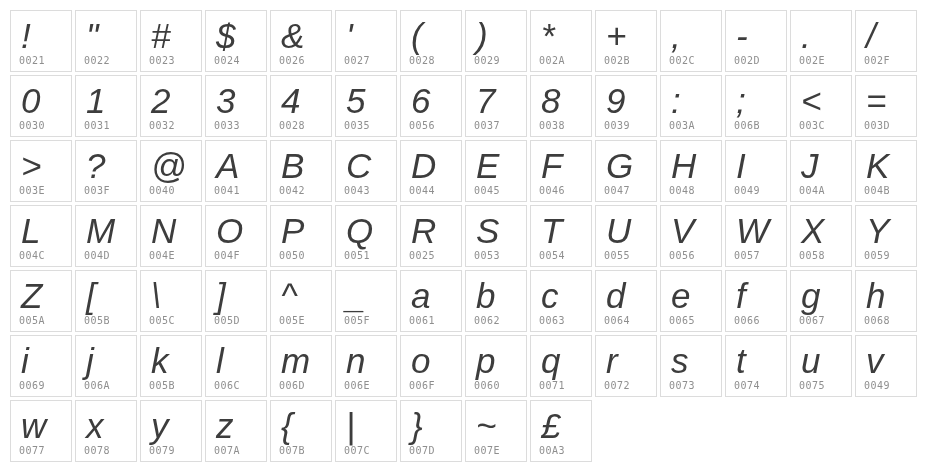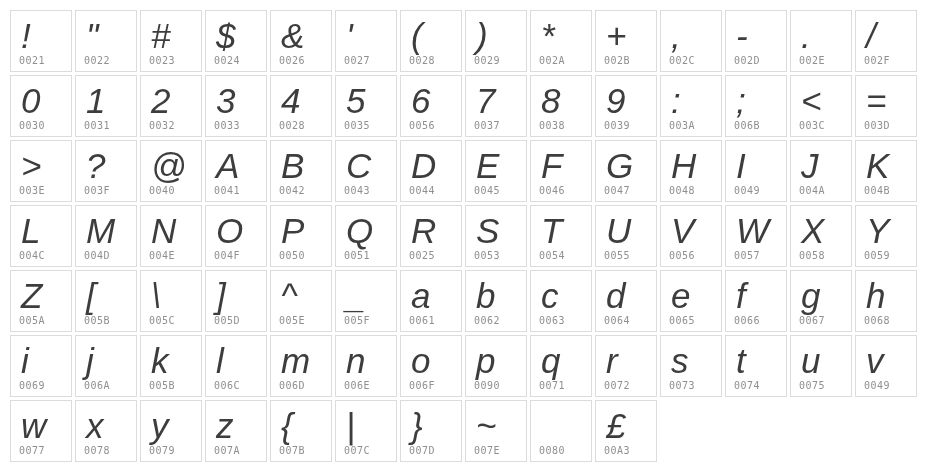--- a/index.html
+++ b/index.html
@@ -351,21 +351,21 @@
     <div class="cell">
       <div class="glyph">n</div>
       <div class="code">006E</div>
     </div>
     <div class="cell">
       <div class="glyph">o</div>
       <div class="code">006F</div>
     </div>
     <div class="cell">
       <div class="glyph">p</div>
-      <div class="code">0090</div>
+      <div class="code">0060</div>
     </div>
     <div class="cell">
       <div class="glyph">q</div>
       <div class="code">0071</div>
     </div>
     <div class="cell">
       <div class="glyph">r</div>
       <div class="code">0072</div>
     </div>
     <div class="cell">
@@ -408,22 +408,18 @@
       <div class="glyph">|</div>
       <div class="code">007C</div>
     </div>
     <div class="cell">
       <div class="glyph">}</div>
       <div class="code">007D</div>
     </div>
     <div class="cell">
       <div class="glyph">~</div>
       <div class="code">007E</div>
-    </div>
-    <div class="cell">
-      <div class="glyph"></div>
-      <div class="code">0080</div>
     </div>
     <div class="cell">
       <div class="glyph">£</div>
       <div class="code">00A3</div>
     </div>
   </div>
 
 </body></html>

